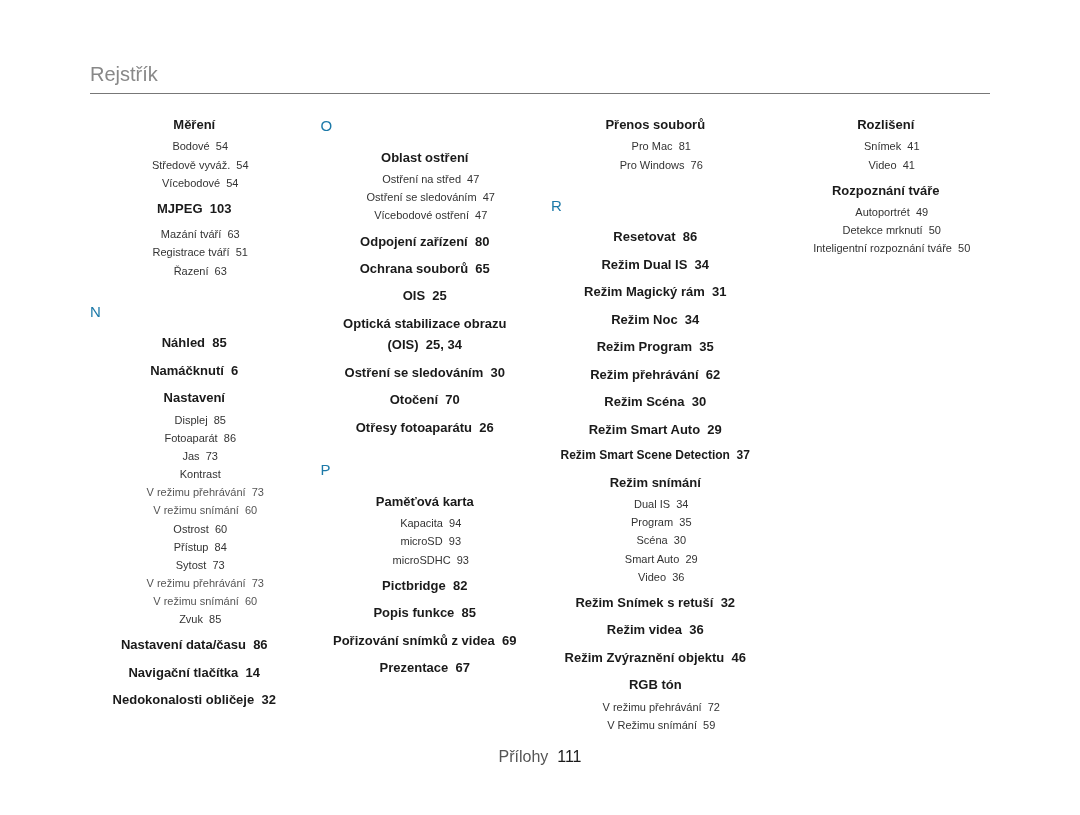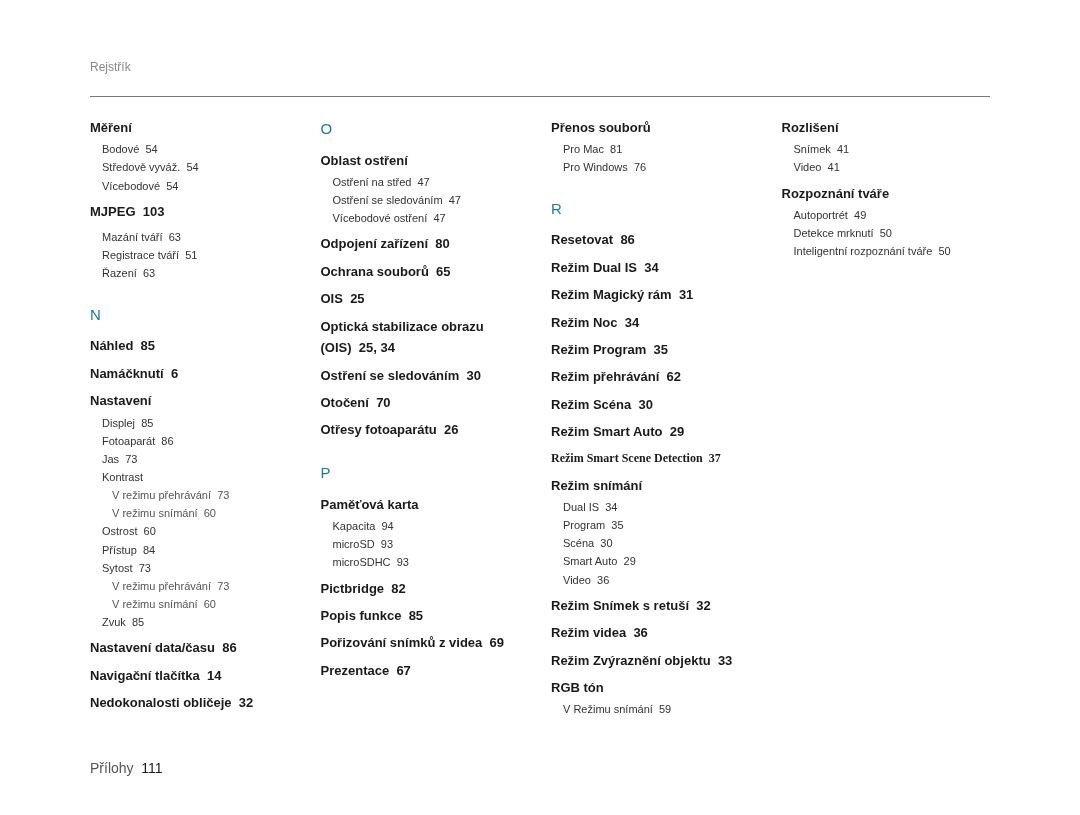--- a/index.html
+++ b/index.html
@@ -11,44 +11,45 @@
     font-family: Arial, Helvetica, sans-serif;
     color: #1a1a1a;
     font-size: 13px;
     line-height: 1.65;
   }
   .page {
     box-sizing: border-box;
     padding: 58px 90px 40px 90px;
   }
   .header {
-    font-size: 12px;
+    font-size: 20px;
     color: #888;
     border-bottom: 1px solid #777;
-    padding-bottom: 18px;
+    padding-bottom: 2px;
     margin-bottom: 20px;
     font-weight: 400;
   }
   .cols {
     column-count: 4;
     column-gap: 22px;
     column-fill: auto;
     height: 630px;
   }
   .letter {
     color: #1c79a8;
     font-size: 15px;
     font-weight: 400;
     margin-top: 20px;
     margin-bottom: 8px;
     break-after: avoid;
   }
   .entry {
     break-inside: avoid;
     margin-bottom: 6px;
+    text-align: center;
   }
   .label {
     font-weight: bold;
   }
   .label .page-num {
     font-weight: bold;
   }
   .sub-list {
     padding-left: 12px;
     margin-top: 2px;
@@ -61,23 +62,23 @@
   .sub .page-num {
     color: #333;
     font-weight: normal;
   }
   .subsub {
     padding-left: 10px;
     font-size: 11px;
     color: #555;
   }
   .footer {
+    text-align: center;
     color: #555;
-    font-size: 14px;
-    margin-top: 10px;
+    font-size: 16px;
   }
   .footer .fp {
     color: #1a1a1a;
   }
 </style>
 </head>
 <body>
 
 <div class="page">
   <div class="header">Rejstřík</div>
@@ -210,44 +211,45 @@
       <div class="entry">
         <div class="label">Režim přehrávání&nbsp;&nbsp;<span class="page-num">62</span></div>
       </div>
       <div class="entry">
         <div class="label">Režim Scéna&nbsp;&nbsp;<span class="page-num">30</span></div>
       </div>
       <div class="entry">
         <div class="label">Režim Smart Auto&nbsp;&nbsp;<span class="page-num">29</span></div>
       </div>
       <div class="entry">
-        <div class="label" style="font-size: 12px; font-family: Liberation Serif, serif;">Režim Smart Scene Detection&nbsp;&nbsp;<span class="page-num">37</span></div>
+        <div class="label" style="font-size: 12px;">Režim Smart Scene Detection&nbsp;&nbsp;<span class="page-num">37</span></div>
       </div>
       <div class="entry">
         <div class="label">Režim snímání</div>
         <div class="sub-list">
           <div class="sub">Dual IS&nbsp;&nbsp;<span class="page-num">34</span></div>
           <div class="sub">Program&nbsp;&nbsp;<span class="page-num">35</span></div>
           <div class="sub">Scéna&nbsp;&nbsp;<span class="page-num">30</span></div>
           <div class="sub">Smart Auto&nbsp;&nbsp;<span class="page-num">29</span></div>
           <div class="sub">Video&nbsp;&nbsp;<span class="page-num">36</span></div>
         </div>
       </div>
       <div class="entry">
         <div class="label">Režim Snímek s retuší&nbsp;&nbsp;<span class="page-num">32</span></div>
       </div>
       <div class="entry">
         <div class="label">Režim videa&nbsp;&nbsp;<span class="page-num">36</span></div>
       </div>
       <div class="entry">
-        <div class="label">Režim Zvýraznění objektu&nbsp;&nbsp;<span class="page-num">33</span></div>
+        <div class="label">Režim Zvýraznění objektu&nbsp;&nbsp;<span class="page-num">46</span></div>
       </div>
       <div class="entry">
         <div class="label">RGB tón</div>
         <div class="sub-list">
+          <div class="sub">V režimu přehrávání&nbsp;&nbsp;<span class="page-num">72</span></div>
           <div class="sub">V Režimu snímání&nbsp;&nbsp;<span class="page-num">59</span></div>
         </div>
       </div>
       <div class="entry">
         <div class="label">Rozlišení</div>
         <div class="sub-list">
           <div class="sub">Snímek&nbsp;&nbsp;<span class="page-num">41</span></div>
           <div class="sub">Video&nbsp;&nbsp;<span class="page-num">41</span></div>
         </div>
       </div>

